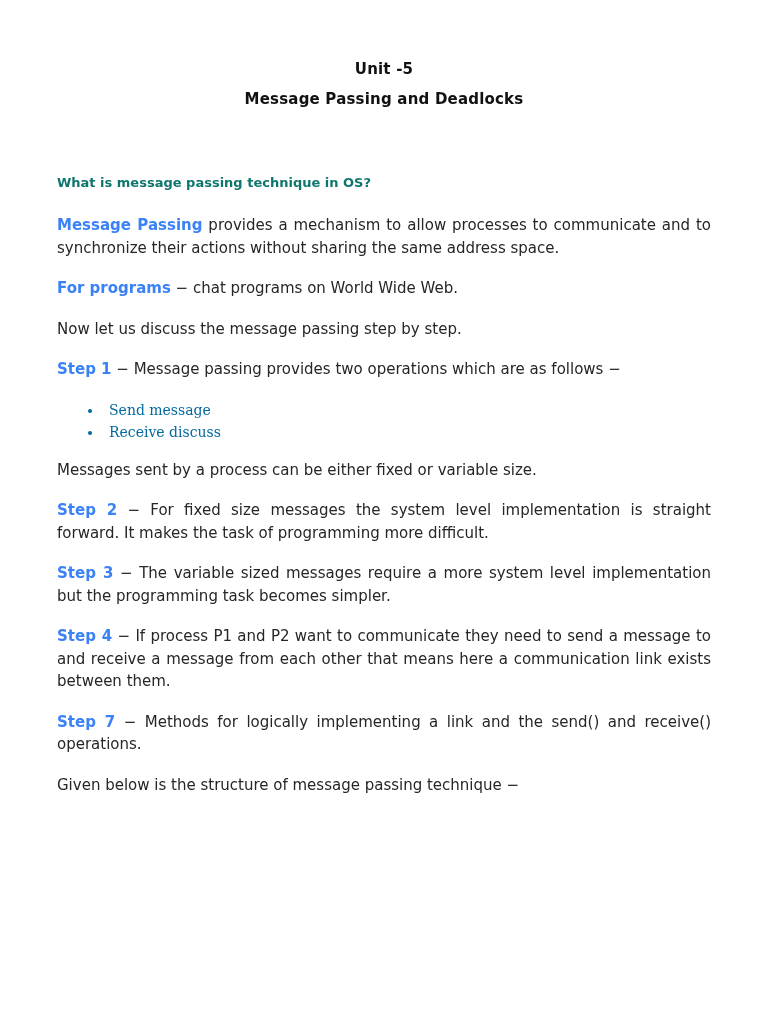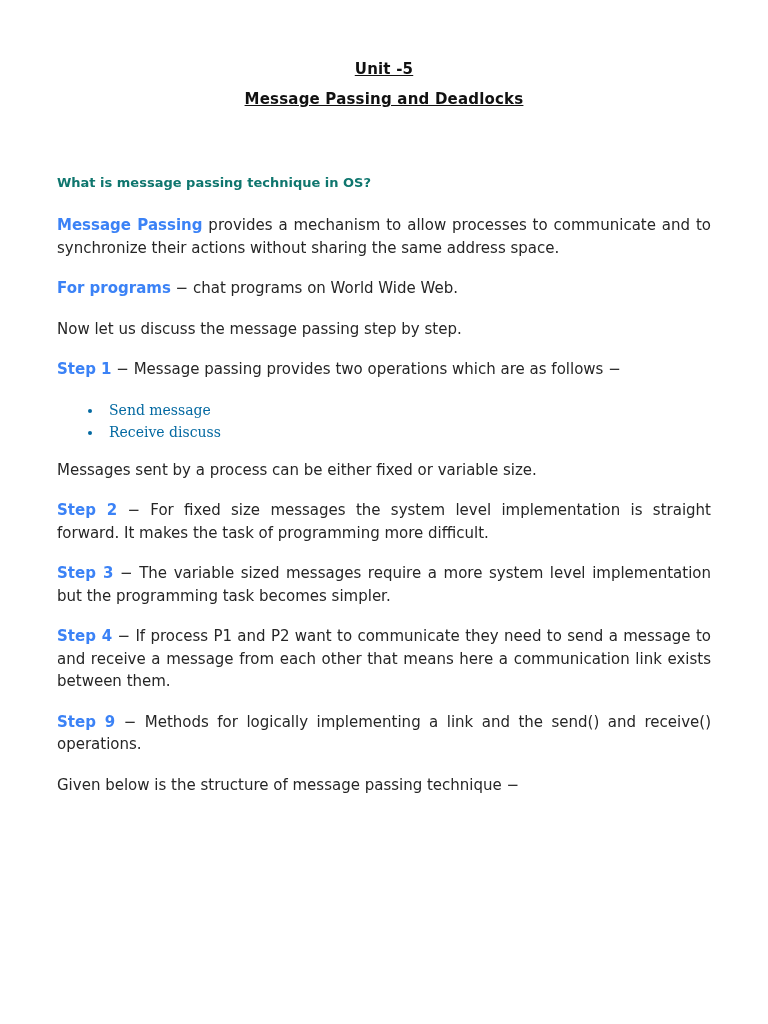--- a/index.html
+++ b/index.html
@@ -15,21 +15,20 @@
   }
   .page {
     width: 768px;
     height: 1024px;
     padding: 60px 57px 0 57px;
   }
   .doc-title {
     font-size: 15px;
     font-weight: bold;
     text-align: center;
-    text-decoration: underline;
     letter-spacing: 0.2px;
     line-height: 18px;
     margin-bottom: 12px;
     color: #111111;
   }
   .question-heading {
     font-size: 13px;
     font-weight: bold;
     line-height: 16px;
     margin-top: 67px;
@@ -84,17 +83,17 @@
   </ul>
 
   <p class="body-para"><span>Messages sent by a process can be either fixed or variable size.</span></p>
 
   <p class="body-para"><span class="lead">Step 2</span><span> − For fixed size messages the system level implementation is straight forward. It makes the task of programming more difficult.</span></p>
 
   <p class="body-para"><span class="lead">Step 3</span><span> − The variable sized messages require a more system level implementation but the programming task becomes simpler.</span></p>
 
   <p class="body-para"><span class="lead">Step 4</span><span> − If process P1 and P2 want to communicate they need to send a message to and receive a message from each other that means here a communication link exists between them.</span></p>
 
-  <p class="body-para"><span class="lead">Step 9</span><span> − Methods for logically implementing a link and the send() and receive() operations.</span></p>
+  <p class="body-para"><span class="lead">Step 7</span><span> − Methods for logically implementing a link and the send() and receive() operations.</span></p>
 
   <p class="body-para"><span>Given below is the structure of message passing technique −</span></p>
 
 </div>
 
 </body></html>

